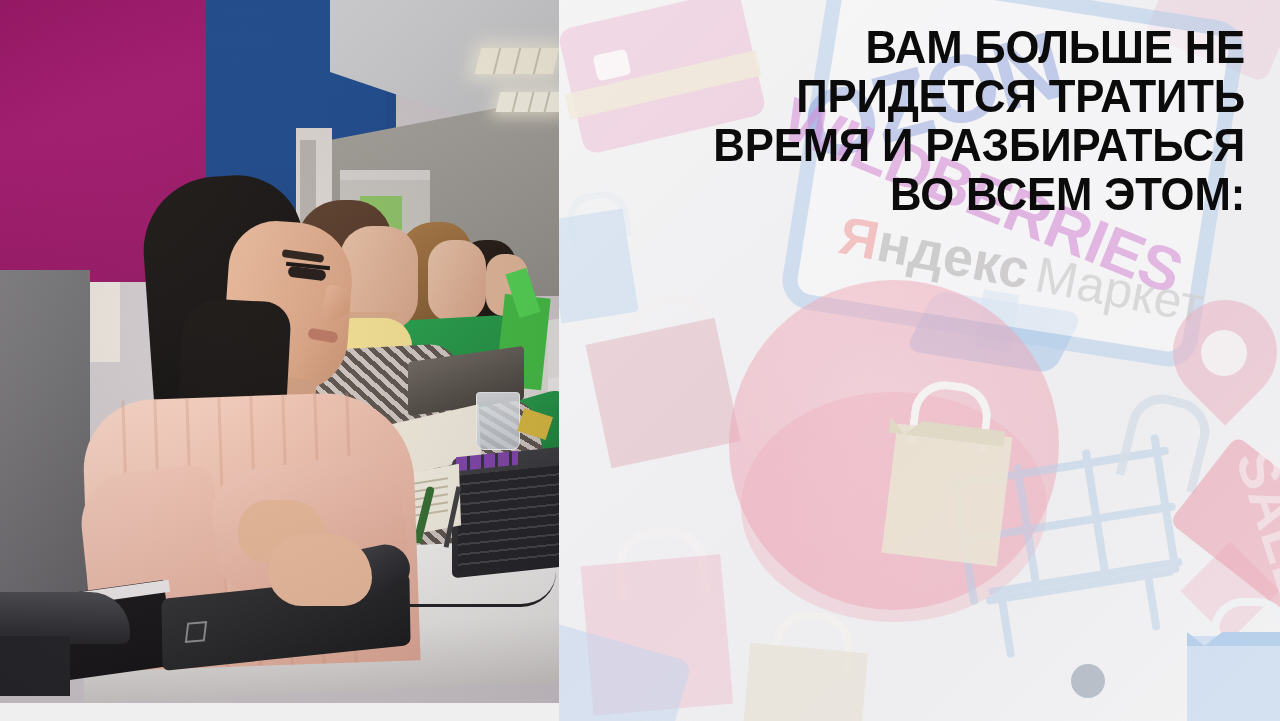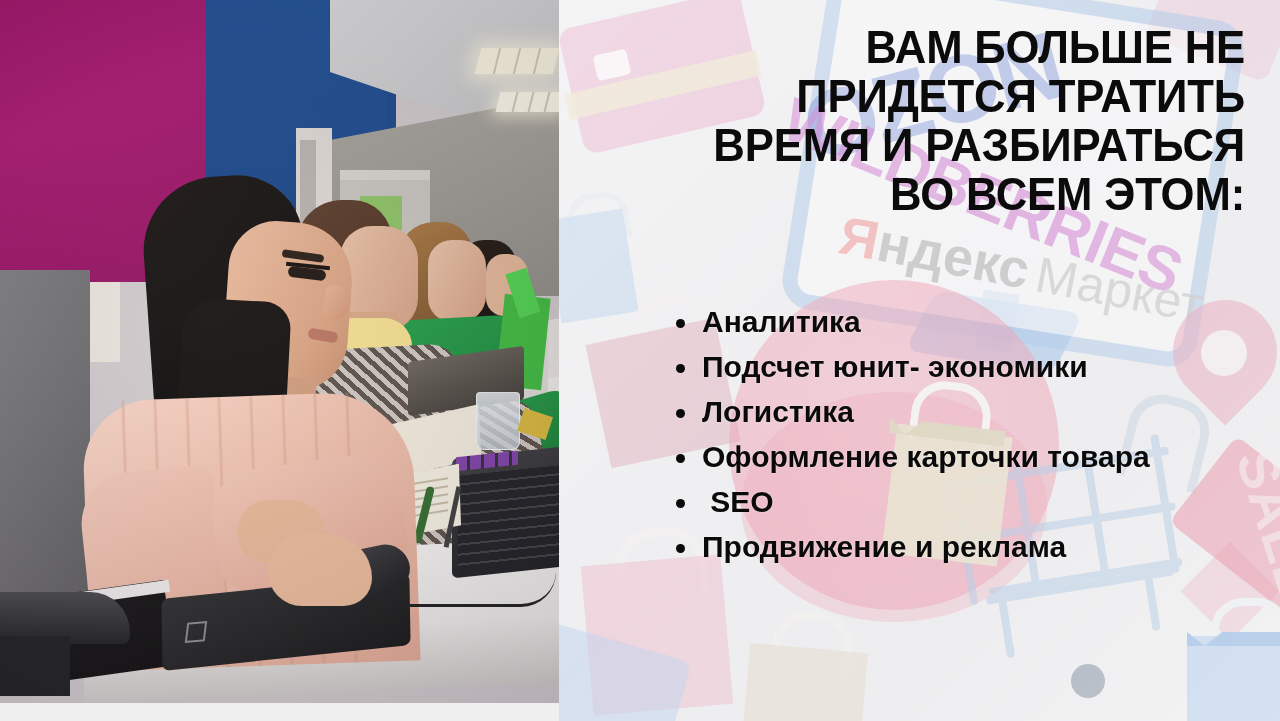--- a/index.html
+++ b/index.html
@@ -400,22 +400,14 @@
     <div class="g right-veil"></div>
   </div>
 
   <div id="headline">
     <div>ВАМ БОЛЬШЕ НЕ</div>
     <div>ПРИДЕТСЯ ТРАТИТЬ</div>
     <div>ВРЕМЯ И РАЗБИРАТЬСЯ</div>
     <div>ВО ВСЕМ ЭТОМ:</div>
   </div>
 
-  <ul id="bullets">
-    <li>Аналитика</li>
-    <li>Подсчет юнит- экономики</li>
-    <li>Логистика</li>
-    <li>Оформление карточки товара</li>
-    <li> SEO</li>
-    <li>Продвижение и реклама</li>
-  </ul>
 
 </div>
 
 </body></html>

